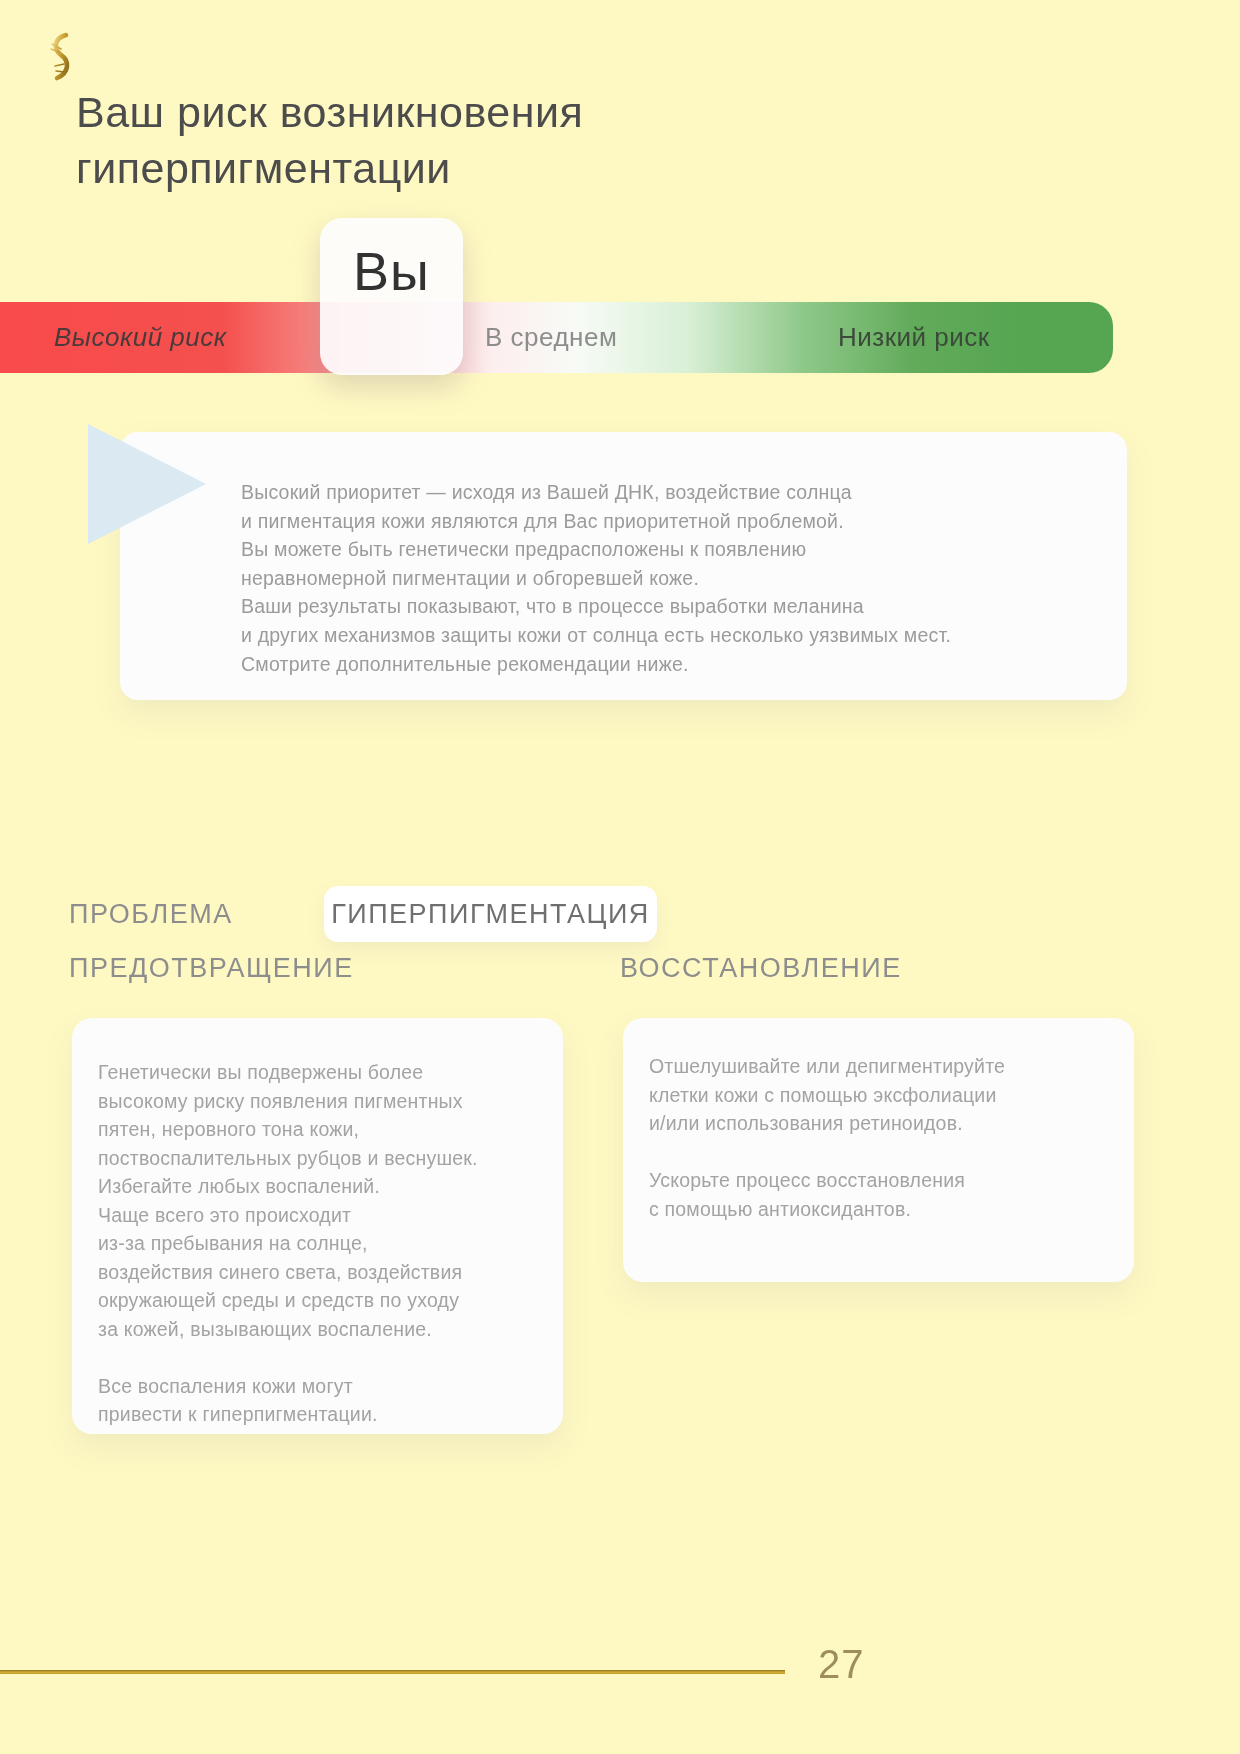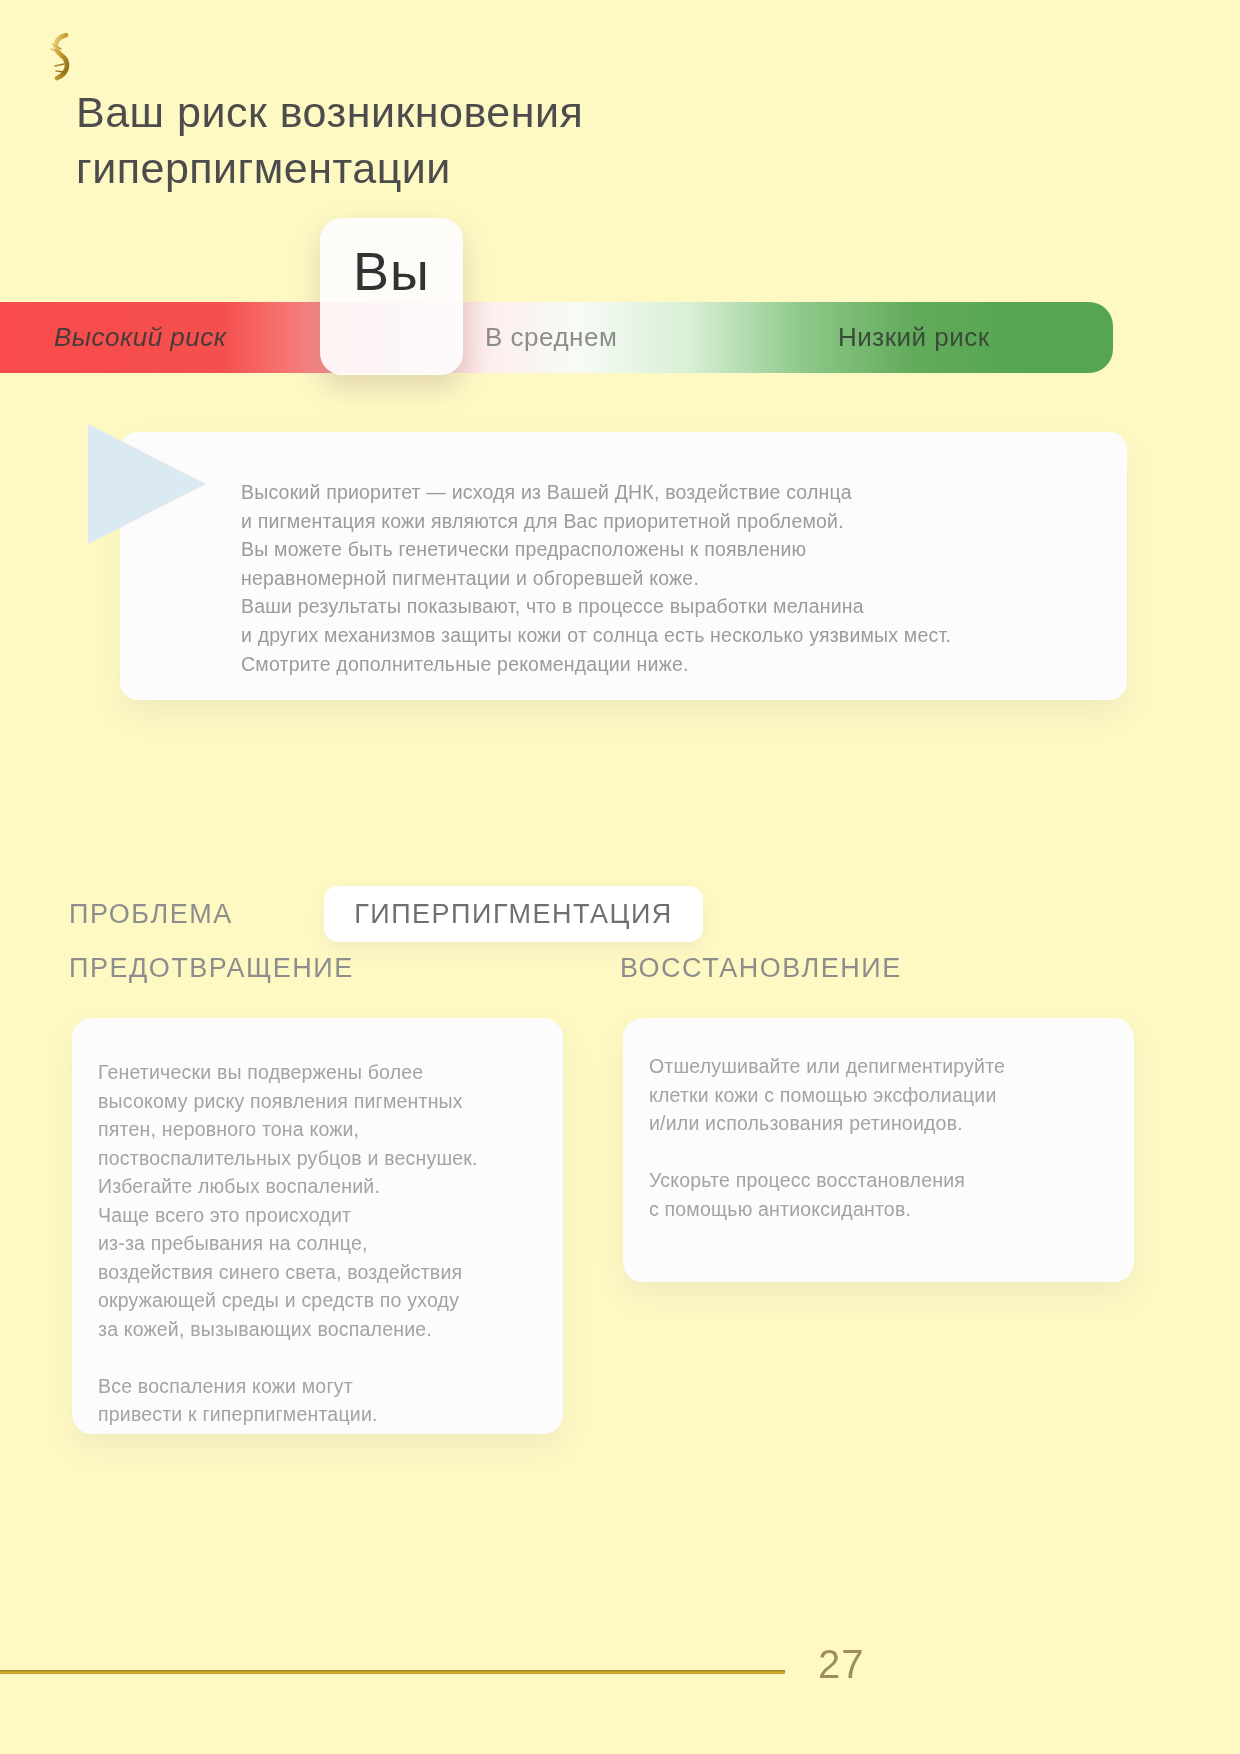--- a/index.html
+++ b/index.html
@@ -35,21 +35,21 @@
     background:#fcfcfd;border-radius:18px;box-shadow:0 14px 30px rgba(120,120,140,.10);}
   .note-text{position:absolute;left:121px;top:46px;width:840px;
     font-size:19.5px;line-height:28.6px;color:#9b9b9b;font-weight:400;
     letter-spacing:.2px;white-space:pre-line;}
 
   
   .section-title{position:absolute;left:63px;top:760px;font-size:46px;font-weight:300;
     color:#484848;letter-spacing:.5px;}
   .label-caps{font-size:27px;font-weight:300;color:#8d8d8d;letter-spacing:1.5px;}
   .problem-label{position:absolute;left:69px;top:886px;height:56px;display:flex;align-items:center;}
-  .problem-pill{position:absolute;left:324px;top:886px;width:379px;height:56px;
+  .problem-pill{position:absolute;left:324px;top:886px;width:333px;height:56px;
     background:#ffffff;border-radius:14px;box-shadow:0 8px 18px rgba(130,130,150,.10);
     display:flex;align-items:center;justify-content:center;}
   .problem-pill .label-caps{color:#6f6f6f;}
   .col-heading{position:absolute;top:948px;height:40px;display:flex;align-items:center;}
   .col-heading.left{left:69px;}
   .col-heading.right{left:620px;}
 
   .strategy-card{position:absolute;top:1018px;background:#fcfcfd;border-radius:20px;
     box-shadow:0 14px 30px rgba(120,120,140,.10);}
   .strategy-card.prevention{left:72px;width:491px;height:416px;}

